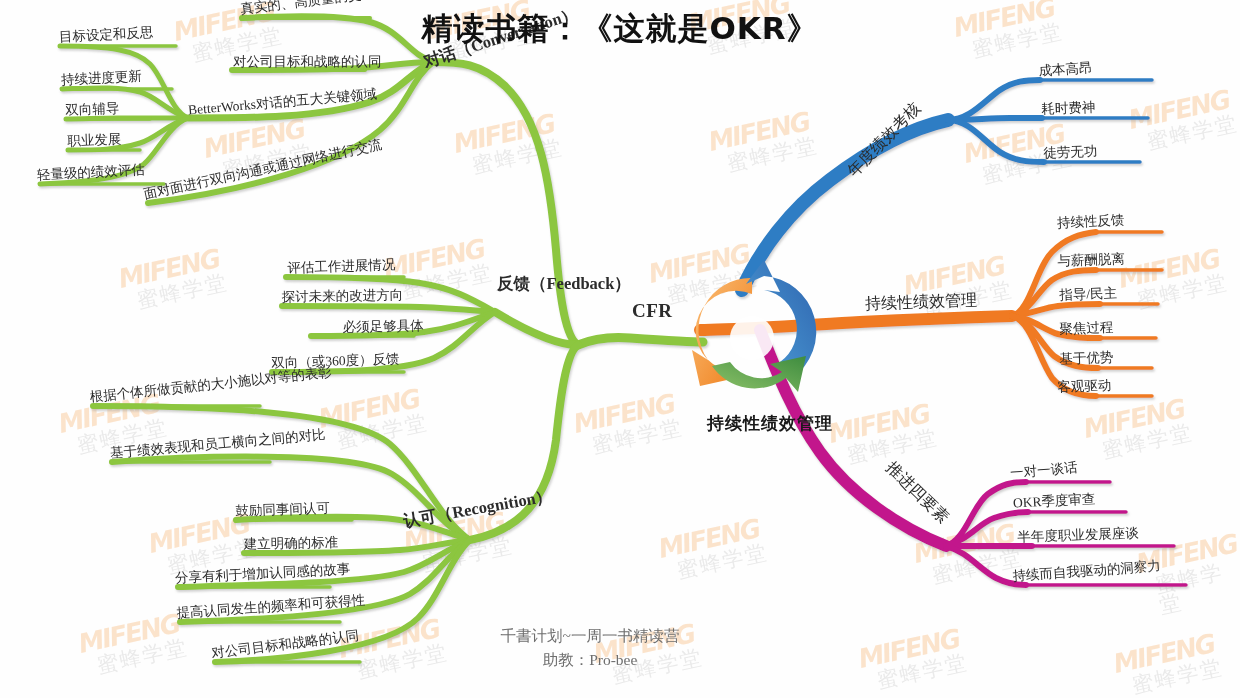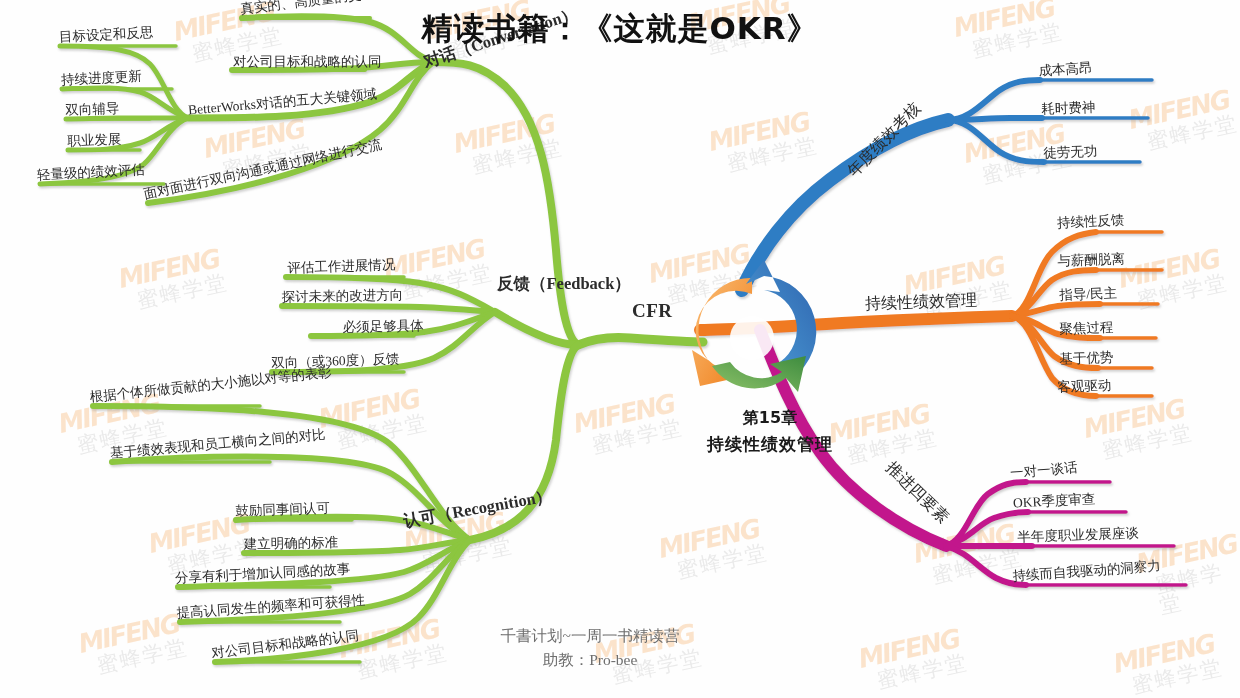--- a/index.html
+++ b/index.html
@@ -356,21 +356,20 @@
 
     <path d="M92,28 A52,52 0 0 0 48,110 L32,100 L40,136 L76,128 L60,118 A38,38 0 0 1 92,44 Z" fill="url(#gOr)"></path>
 
     <path d="M86,34 L104,10 L120,42 L104,40 A40,40 0 0 1 120,112 L132,128 A56,56 0 0 0 104,26 Z" fill="url(#gBl)"></path>
 
     <path d="M52,116 A52,52 0 0 0 126,128 L138,142 L146,106 L110,114 L122,122 A38,38 0 0 1 70,112 Z" fill="url(#gGr)"></path>
     <circle cx="92" cy="88" r="22" fill="#ffffff" opacity="0.9"></circle>
   </svg>
 
   <div id="center-node">
-    <span class="c1">第15章</span>
     <span class="c2">持续性绩效管理</span>
   </div>
 
   <div id="labels">
       <div class="lab cfr" style="left: 632px; top: 320px; transform: rotate(0deg) translateY(-100%);">CFR</div>
       <div class="lab major" style="left: 432px; top: 70px; transform: rotate(-18deg) translateY(-100%);">对话（Conversation）</div>
       <div class="lab leaf" style="left: 243px; top: 16px; transform: rotate(-7deg) translateY(-100%);">真实的、高质量的交流</div>
       <div class="lab leaf" style="left: 233px; top: 68px; transform: rotate(0deg) translateY(-100%);">对公司目标和战略的认同</div>
       <div class="lab leaf" style="left: 190px; top: 117px; transform: rotate(-5deg) translateY(-100%);">BetterWorks对话的五大关键领域</div>
       <div class="lab leaf" style="left: 148px; top: 201px; transform: rotate(-12deg) translateY(-100%);">面对面进行双向沟通或通过网络进行交流</div>

